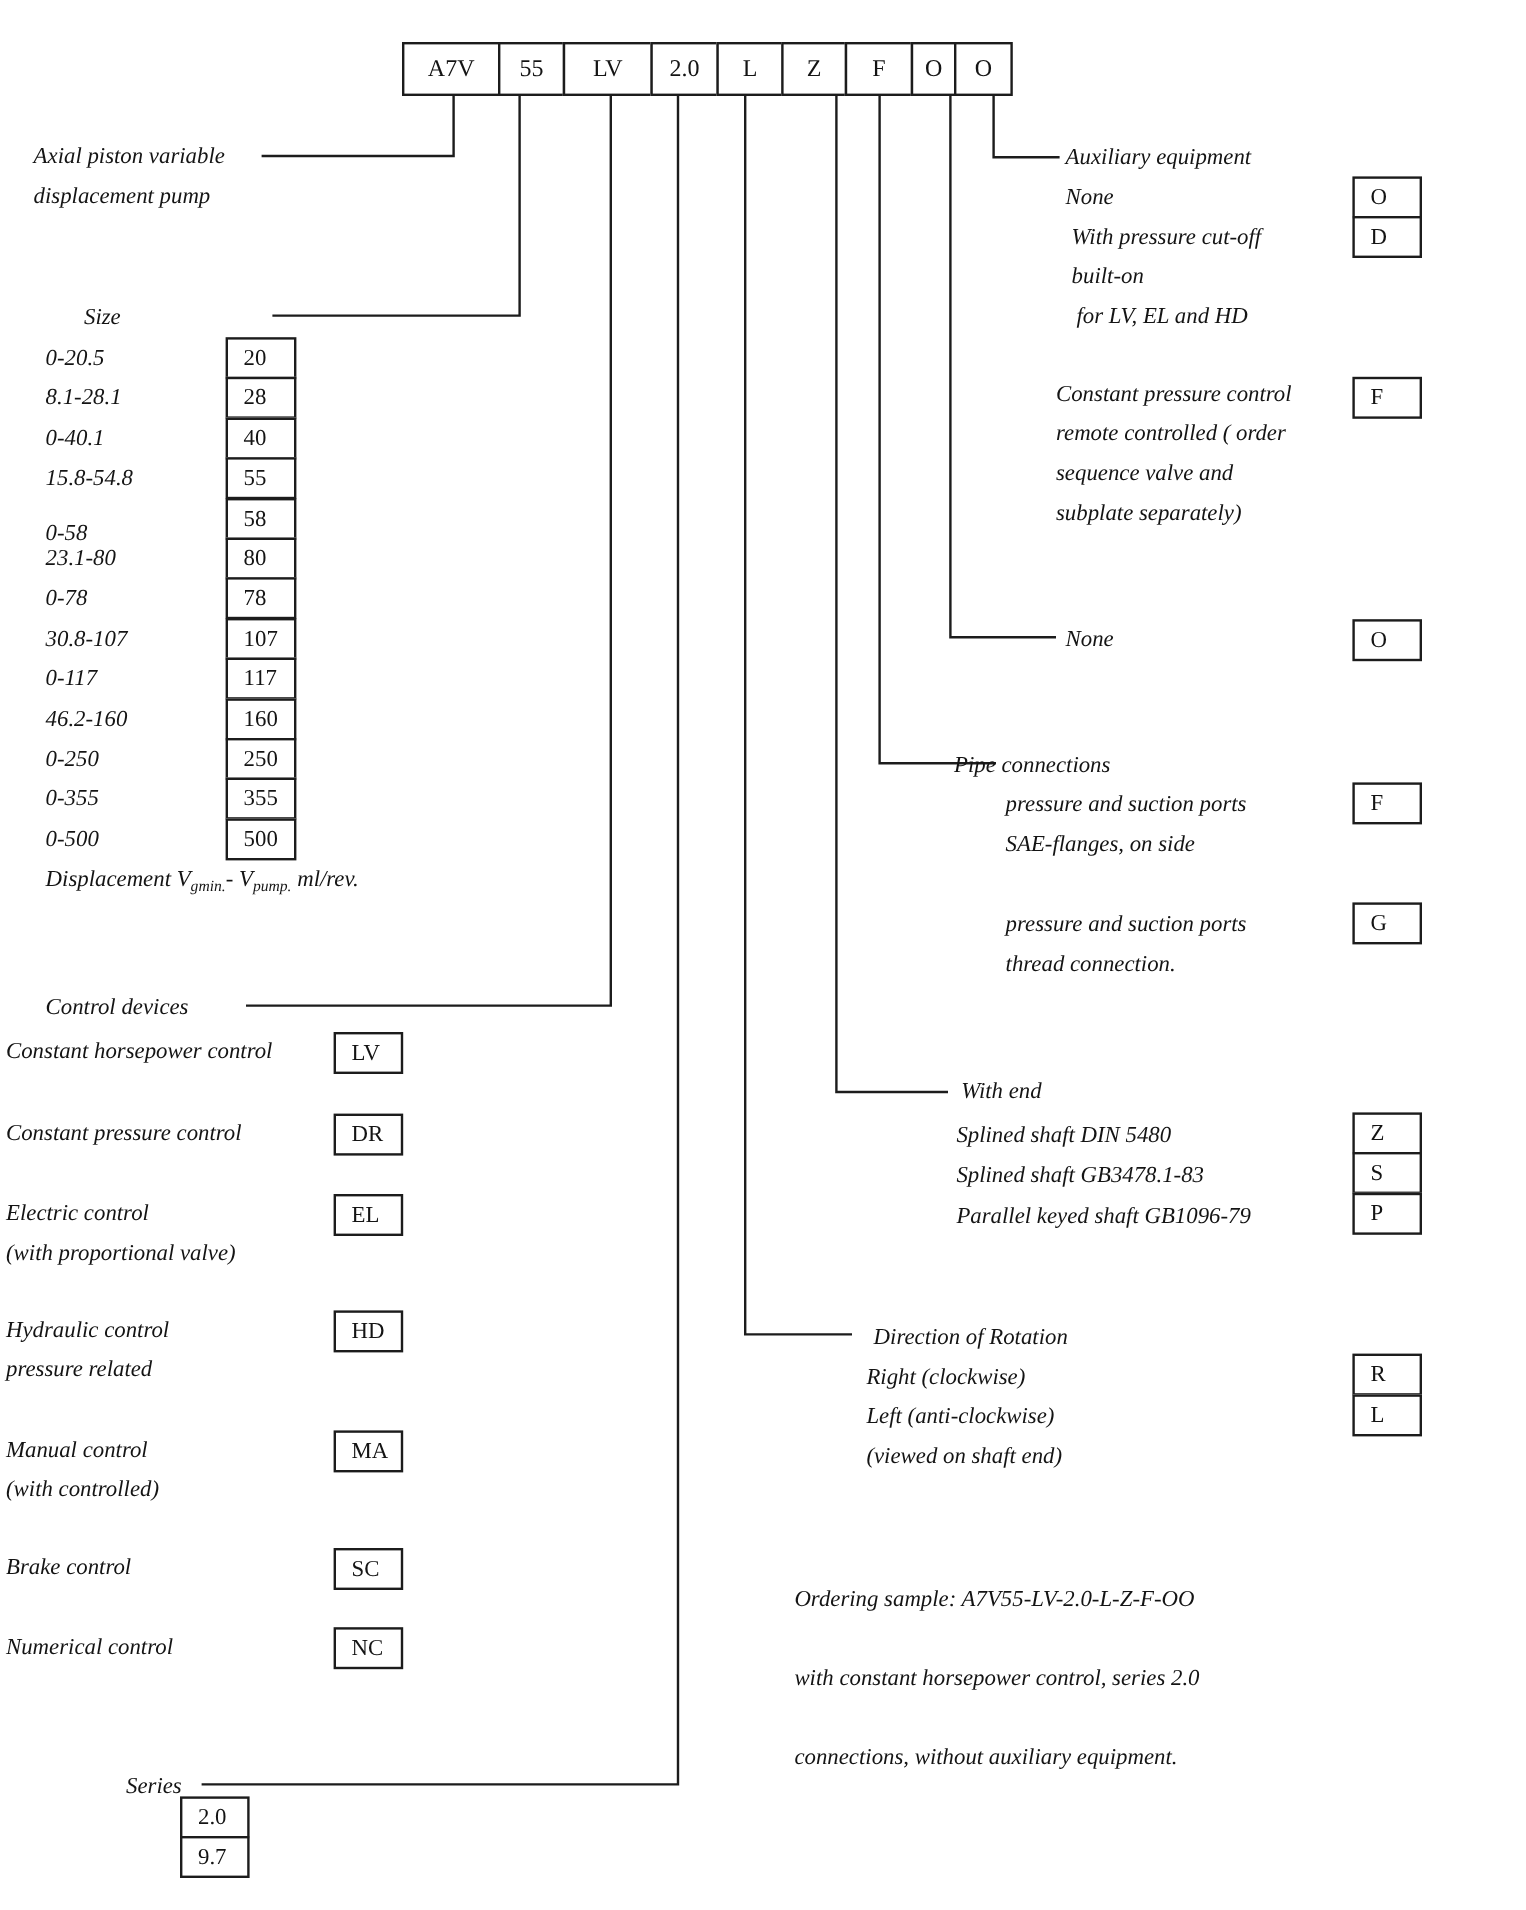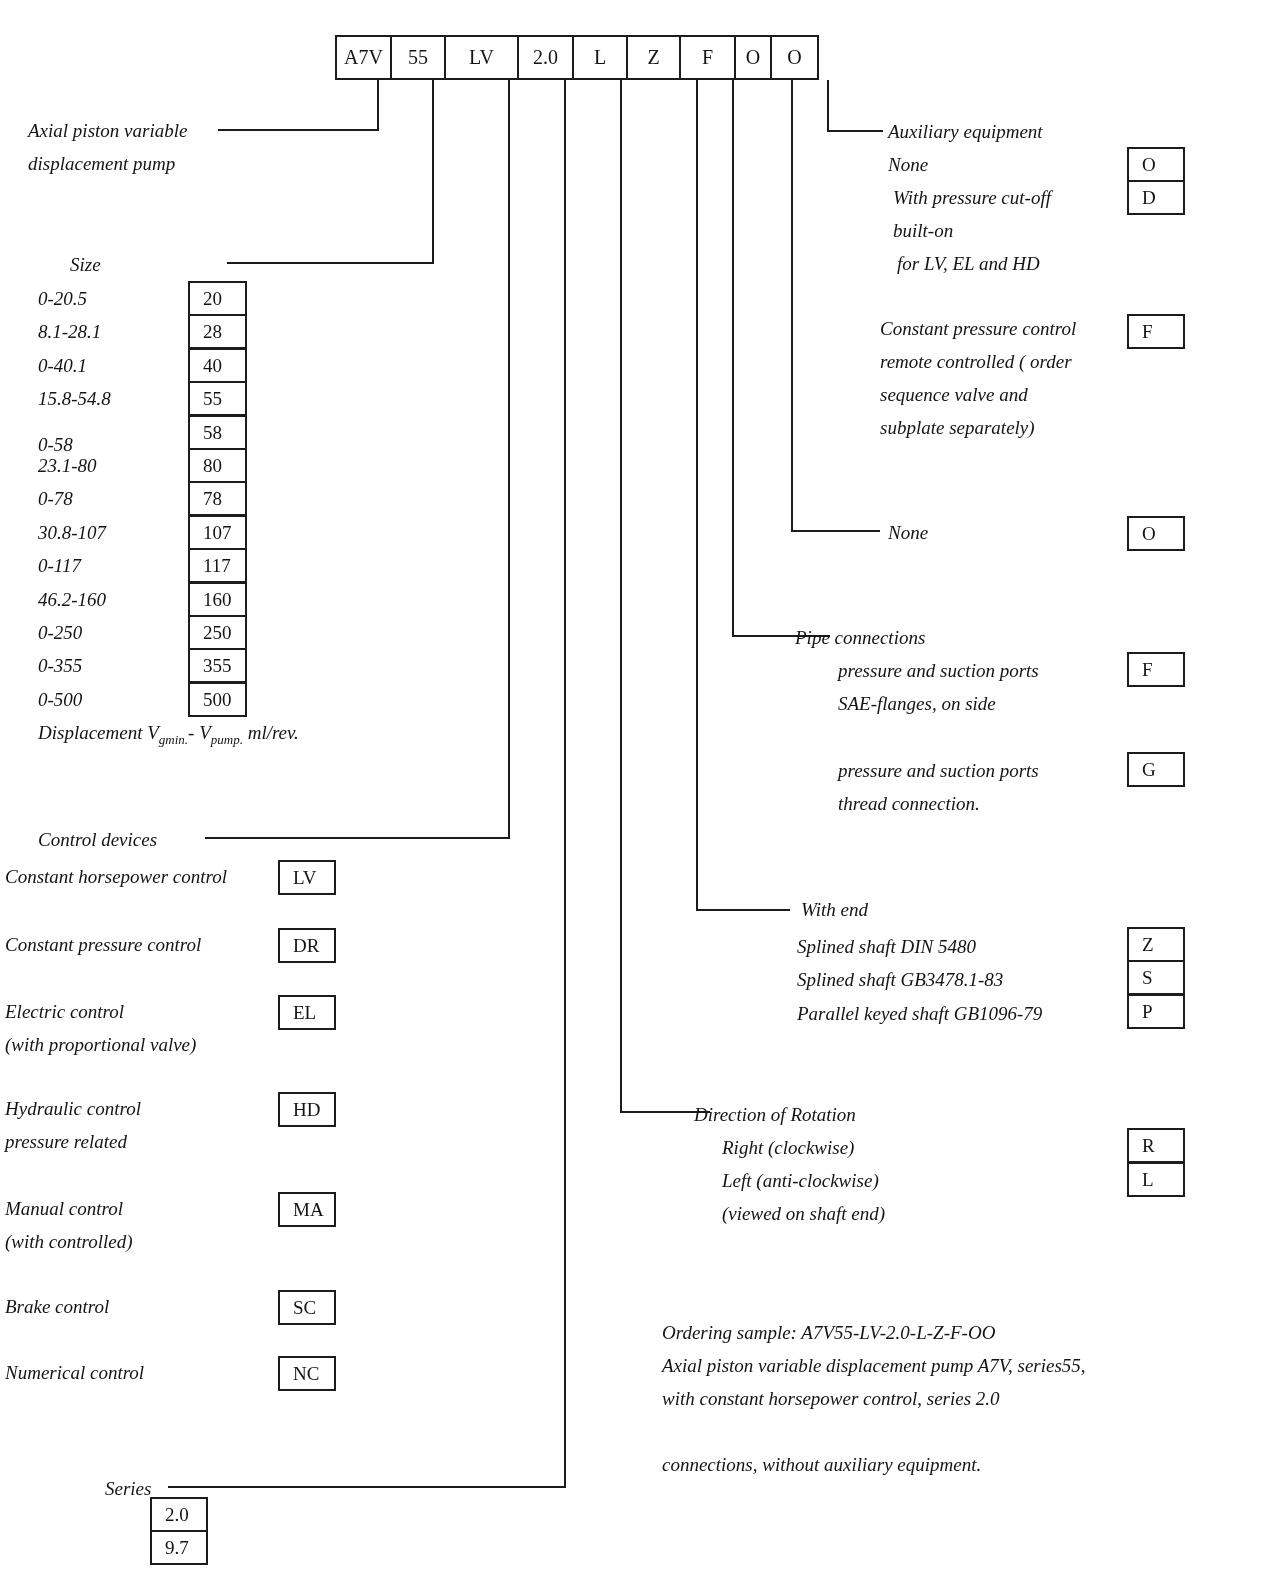--- a/index.html
+++ b/index.html
@@ -32,21 +32,21 @@
       <polyline points="565,80 565,1487 168,1487"></polyline>
       <polyline points="621,80 621,1112 710,1112"></polyline>
       <polyline points="697,80 697,910 790,910"></polyline>
       <polyline points="733,80 733,636 830,636"></polyline>
       <polyline points="792,80 792,531 880,531"></polyline>
       <polyline points="828,80 828,131 883,131"></polyline>
     </g>
   </svg>
 
   <div class="codeRow">
-    <div class="seg" style="width:57px">A7V</div>
+    <div class="seg" style="width:82px">A7V</div>
     <div class="seg" style="width:56px">55</div>
     <div class="seg" style="width:75px">LV</div>
     <div class="seg" style="width:57px">2.0</div>
     <div class="seg" style="width:56px">L</div>
     <div class="seg" style="width:55px">Z</div>
     <div class="seg" style="width:57px">F</div>
     <div class="seg" style="width:38px">O</div>
     <div class="seg" style="width:49px">O</div>
   </div>
 
@@ -141,25 +141,24 @@
   <div class="t" style="left:838px;top:793px">thread connection.</div>
 
   <div class="t" style="left:801px;top:899px">With end</div>
   <div class="t" style="left:797px;top:936px">Splined shaft DIN 5480</div>
   <div class="cb right" style="top:927px">Z</div>
   <div class="t" style="left:797px;top:969px">Splined shaft GB3478.1-83</div>
   <div class="cb right" style="top:960px">S</div>
   <div class="t" style="left:797px;top:1003px">Parallel keyed shaft GB1096-79</div>
   <div class="cb right" style="top:994px">P</div>
 
-  <div class="t" style="left:694px;top:1104px">Direction of Rotation</div>
+  <div class="t" style="left:728px;top:1104px">Direction of Rotation</div>
   <div class="t" style="left:722px;top:1137px">Right (clockwise)</div>
   <div class="cb right" style="top:1128px">R</div>
   <div class="t" style="left:722px;top:1170px">Left (anti-clockwise)</div>
   <div class="cb right" style="top:1162px">L</div>
   <div class="t" style="left:722px;top:1203px">(viewed on shaft end)</div>
 
   <div class="t" style="left:662px;top:1322px">Ordering sample: A7V55-LV-2.0-L-Z-F-OO</div>
-  <div class="t" style="left:662px;top:1355px">Axial piston variable displacement pump A7V, series55,</div>
   <div class="t" style="left:662px;top:1388px">with constant horsepower control, series 2.0</div>
   <div class="t" style="left:662px;top:1454px">connections, without auxiliary equipment.</div>
 
 </div>
 
 </body></html>

